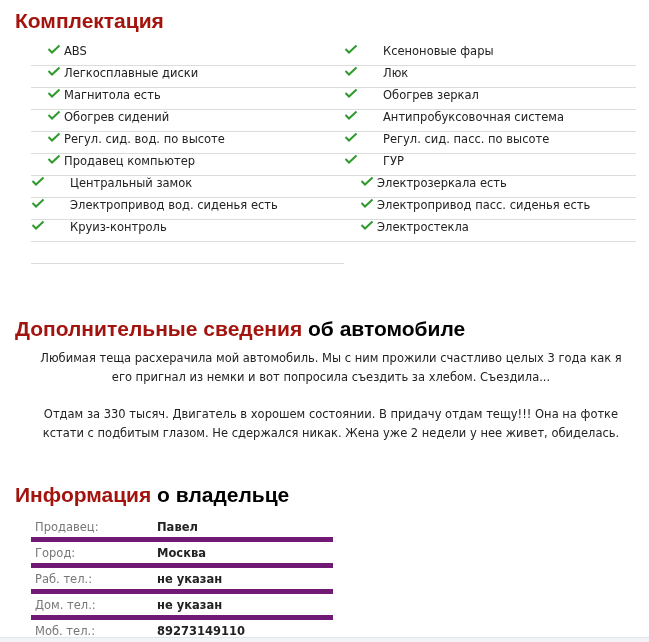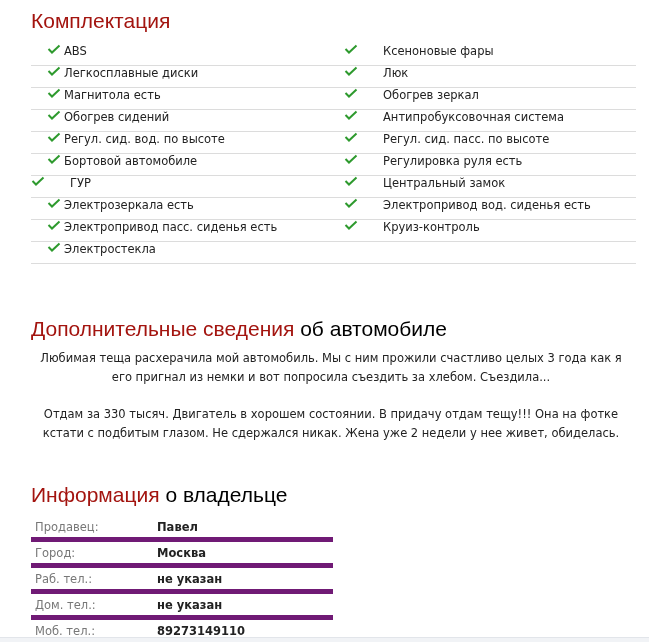--- a/index.html
+++ b/index.html
@@ -2,23 +2,23 @@
 <html><head>
 <meta charset="utf-8">
 <style>
   html, body { margin: 0; padding: 0; background: #ffffff; }
   body {
     width: 649px; height: 642px; position: relative; overflow: hidden;
     font-family: "DejaVu Sans", sans-serif; color: #222;
   }
   .page { position: absolute; left: 0; top: 0; width: 649px; height: 642px; }
   h2 {
-    margin: 0; font-weight: normal; font-size: 21px; line-height: 26px;
+    margin: 0; font-weight: bold; font-size: 21px; line-height: 26px;
     font-family: "Liberation Sans", sans-serif; color: #000;
-    position: absolute; left: 31px; white-space: nowrap; text-align: center;
+    position: absolute; left: 15px; white-space: nowrap; text-align: center;
   }
   h2 .red { color: #a3140f; }
   #h-equip { top: 8px; }
   #h-extra { top: 316px; }
   #h-owner { top: 482px; }
 
   .equip {
     position: absolute; left: 31px; top: 44px; width: 605px;
     display: grid; grid-template-columns: 313px 292px;
   }
@@ -119,27 +119,21 @@
       <div class="eq-item right">
         <svg class="check" viewBox="0 0 14 10">
           <path d="M1.5 5 L5 8.5 L12.5 1.5" fill="none" stroke="#2e9a2e" stroke-width="2"></path>
         </svg>
         <span>Регул. сид. пасс. по высоте</span>
       </div>
       <div class="eq-item">
         <svg class="check" viewBox="0 0 14 10">
           <path d="M1.5 5 L5 8.5 L12.5 1.5" fill="none" stroke="#2e9a2e" stroke-width="2"></path>
         </svg>
-        <span>Бортовой автомобиле</span>
-      </div>
-      <div class="eq-item right">
-        <svg class="check" viewBox="0 0 14 10">
-          <path d="M1.5 5 L5 8.5 L12.5 1.5" fill="none" stroke="#2e9a2e" stroke-width="2"></path>
-        </svg>
-        <span>Регулировка руля есть</span>
+        <span>Продавец компьютер</span>
       </div>
       <div class="eq-item right">
         <svg class="check" viewBox="0 0 14 10">
           <path d="M1.5 5 L5 8.5 L12.5 1.5" fill="none" stroke="#2e9a2e" stroke-width="2"></path>
         </svg>
         <span>ГУР</span>
       </div>
       <div class="eq-item right">
         <svg class="check" viewBox="0 0 14 10">
           <path d="M1.5 5 L5 8.5 L12.5 1.5" fill="none" stroke="#2e9a2e" stroke-width="2"></path>

